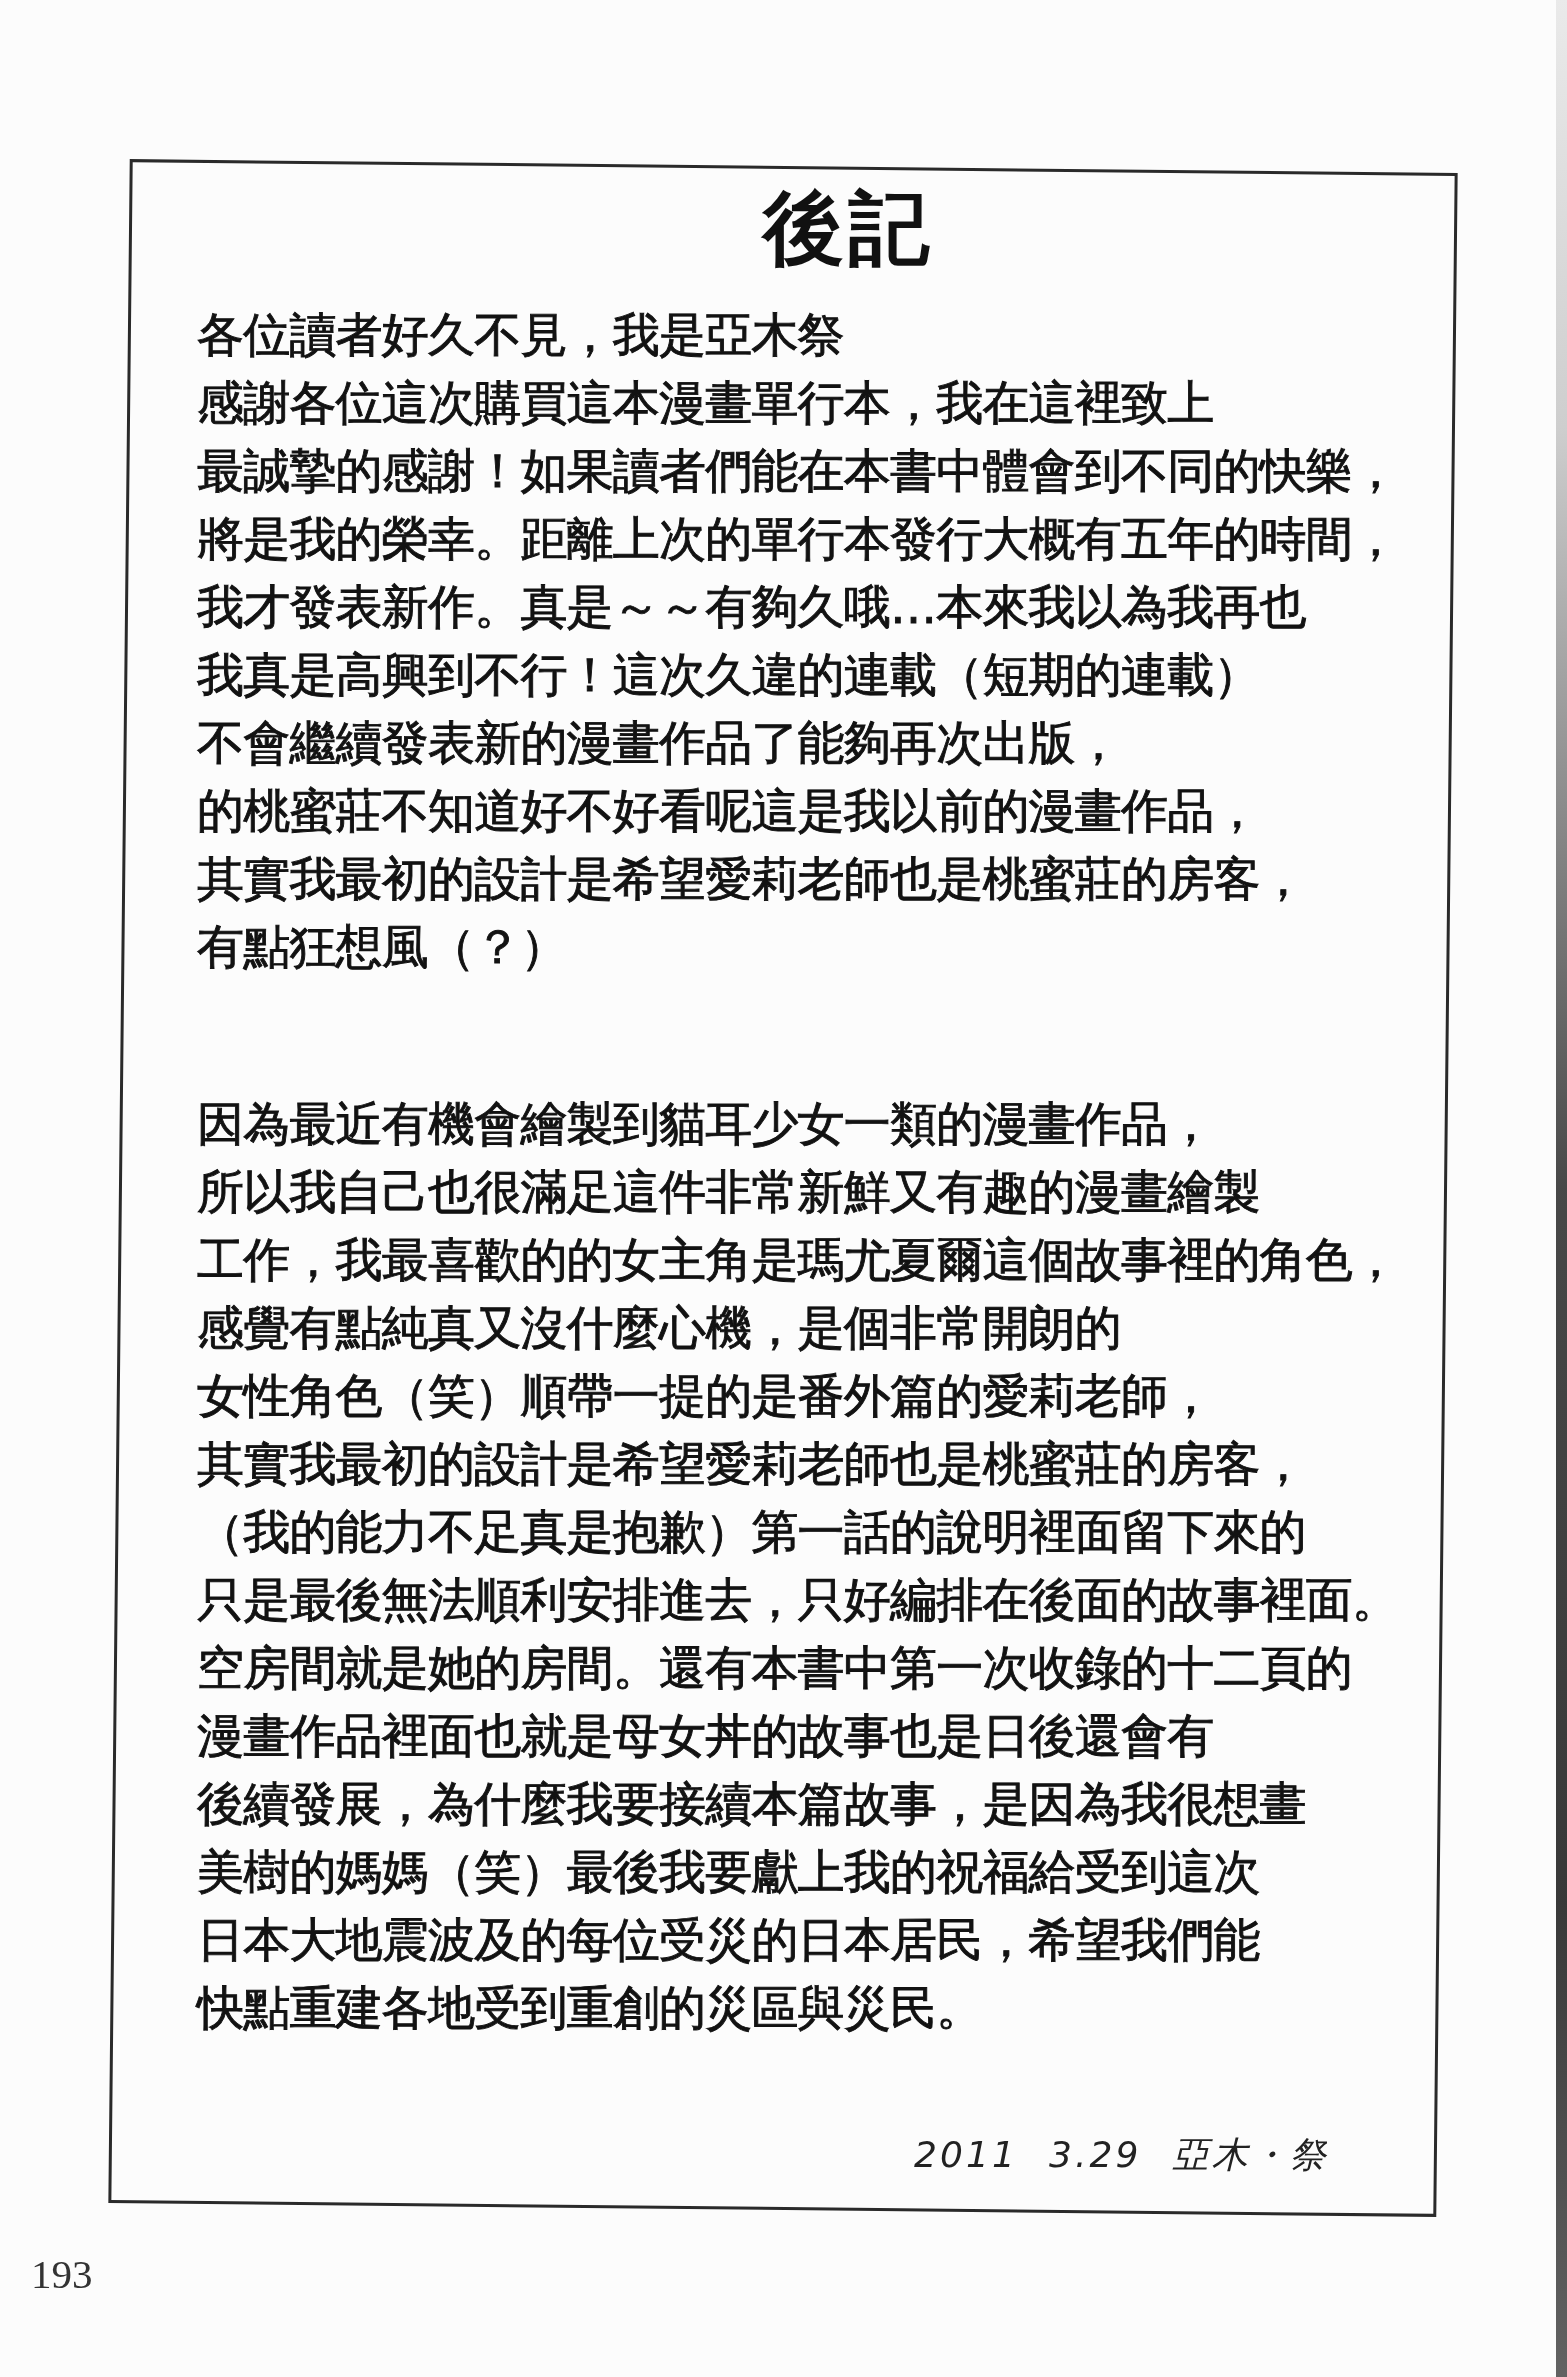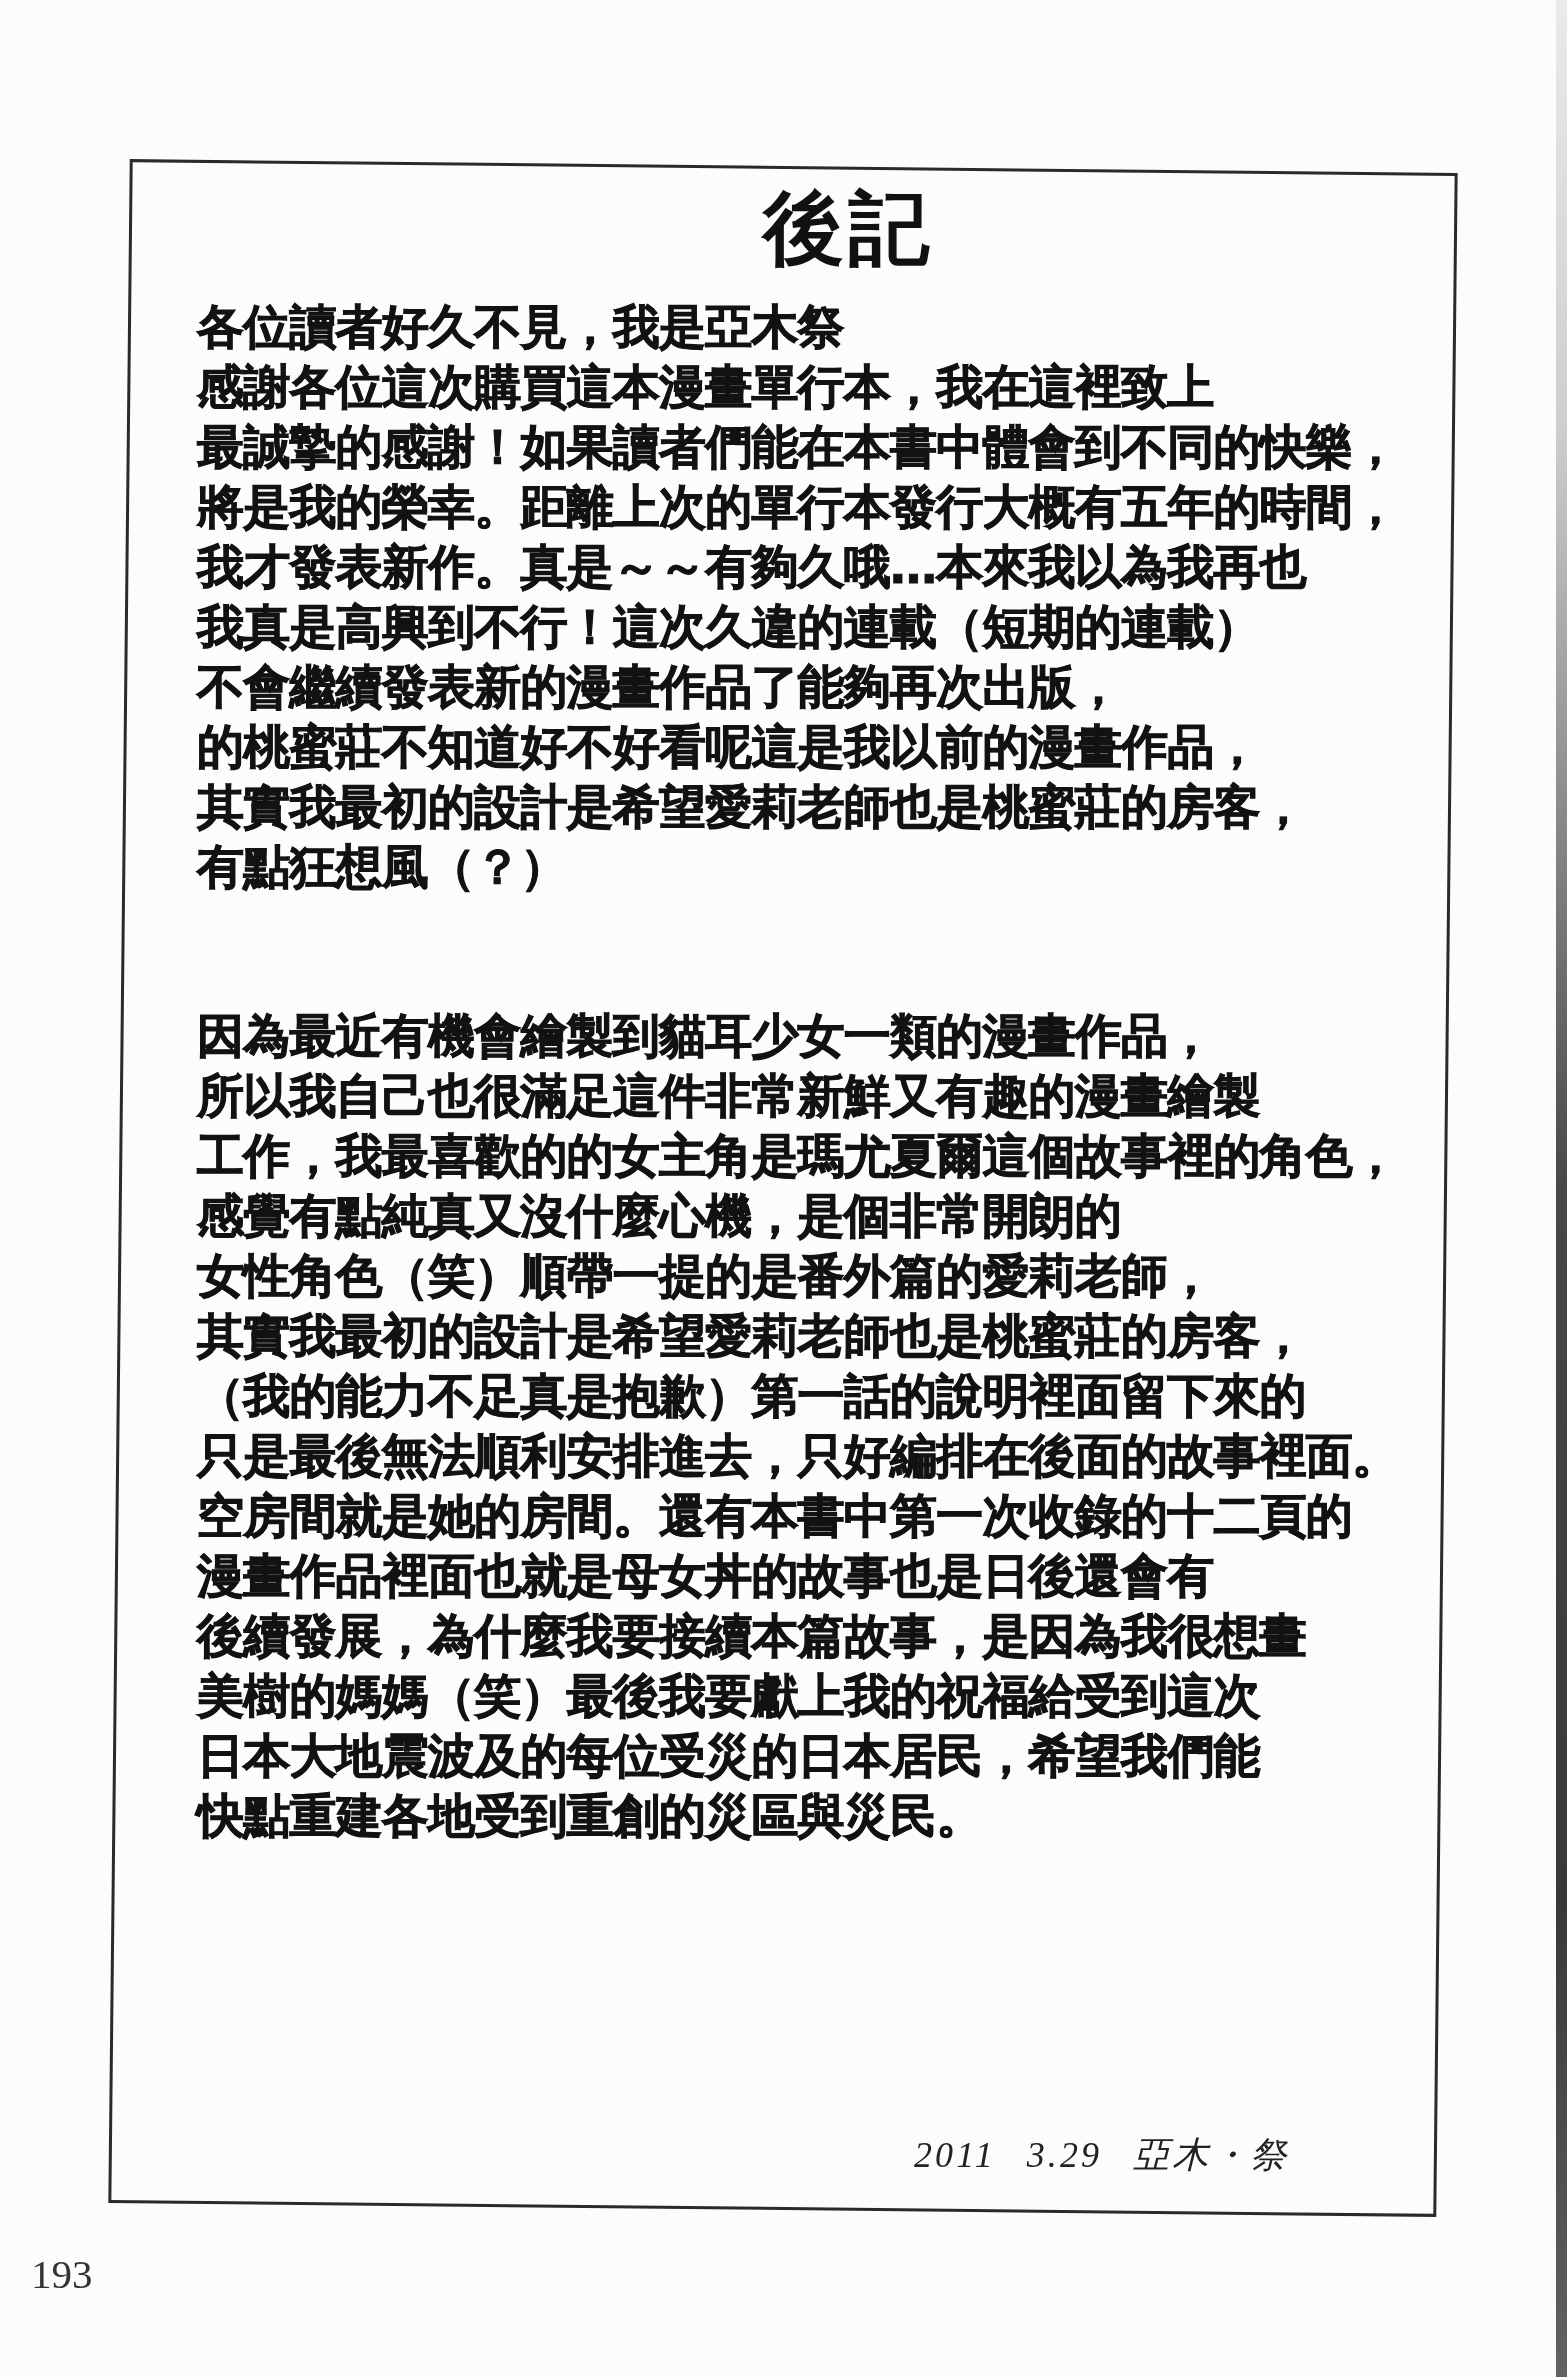--- a/index.html
+++ b/index.html
@@ -55,44 +55,44 @@
     .body-text {
       position: absolute;
       left: 197px;
       top: 297px;
       width: 1266px;
     }
     .line {
       display: block;
       white-space: nowrap;
       font-size: 47px;
-      font-weight: bold;
+      font-weight: normal;
       line-height: 60px;
       height: 60px;
       letter-spacing: -0.8px;
       color: #121212;
+      margin-top: 8px;
       -webkit-text-stroke: 0.9px #121212;
     }
     .para-gap {
       height: 109px;
     }
     .signature {
       position: absolute;
       left: 914px;
       top: 2131px;
       font-family: "DejaVu Sans", sans-serif;
       font-size: 36px;
       font-style: italic;
       color: #222;
       letter-spacing: 3.1px;
       white-space: nowrap;
     }
     .signature span {
       margin-right: 31px;
-      font-family: Liberation Serif, serif;
     }
     .page-number {
       position: absolute;
       left: 31px;
       top: 2250px;
       font-family: "Liberation Serif", serif;
       font-size: 41px;
       color: #333;
     }
   </style>

